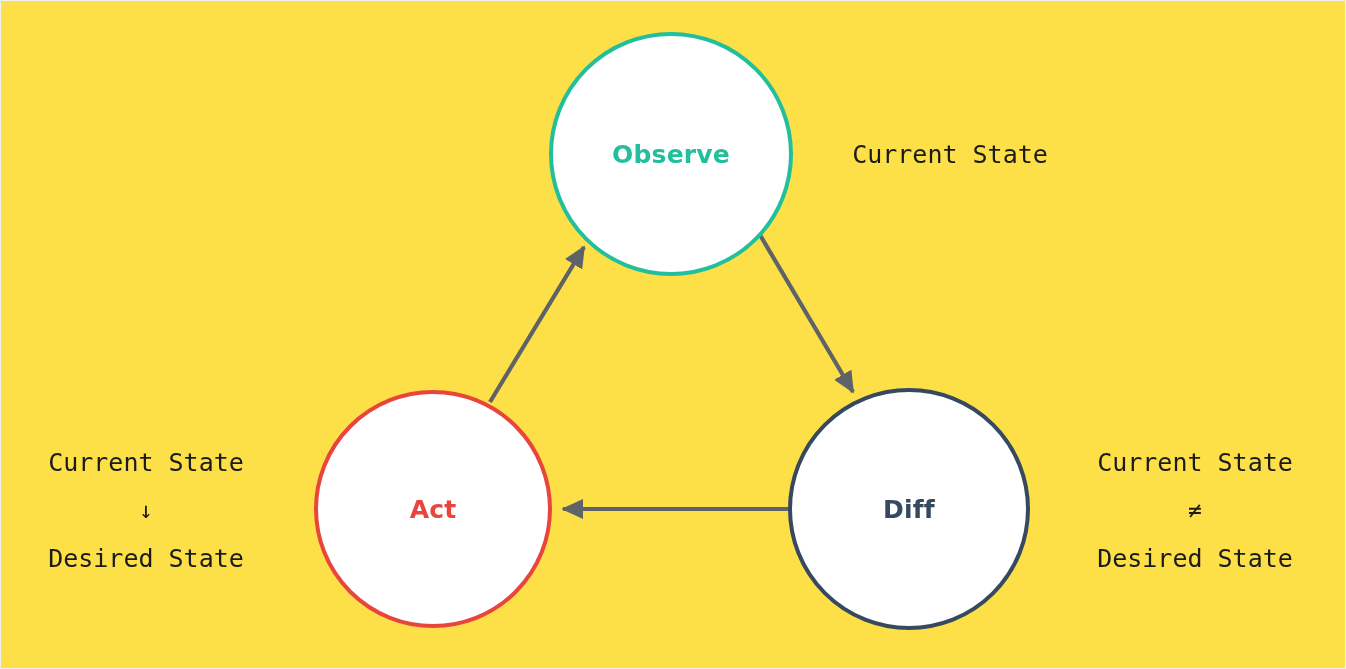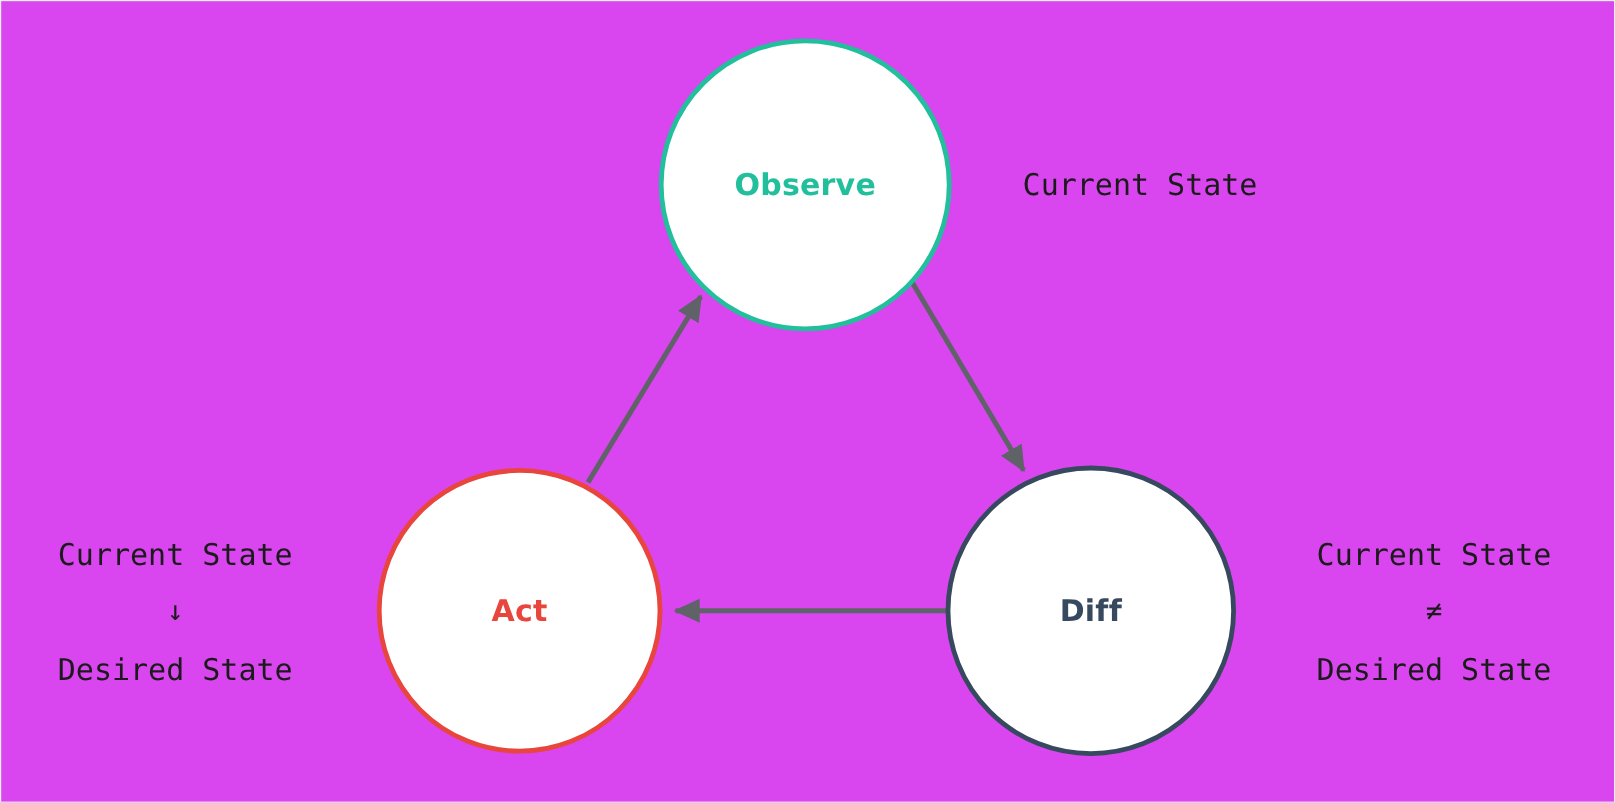--- a/index.html
+++ b/index.html
@@ -4,21 +4,21 @@
 <style>
   html, body {
     margin: 0;
     padding: 0;
     background: #ffffff;
   }
   #canvas {
     position: relative;
     width: 1346px;
     height: 669px;
-    background: #d946ef;
+    background: #fde047;
     border: 1px solid #f0f0f0;
     box-sizing: border-box;
     overflow: hidden;
     font-family: "DejaVu Sans Mono", monospace;
   }
   #diagram-svg {
     position: absolute;
     left: 0;
     top: 0;
     width: 1346px;

